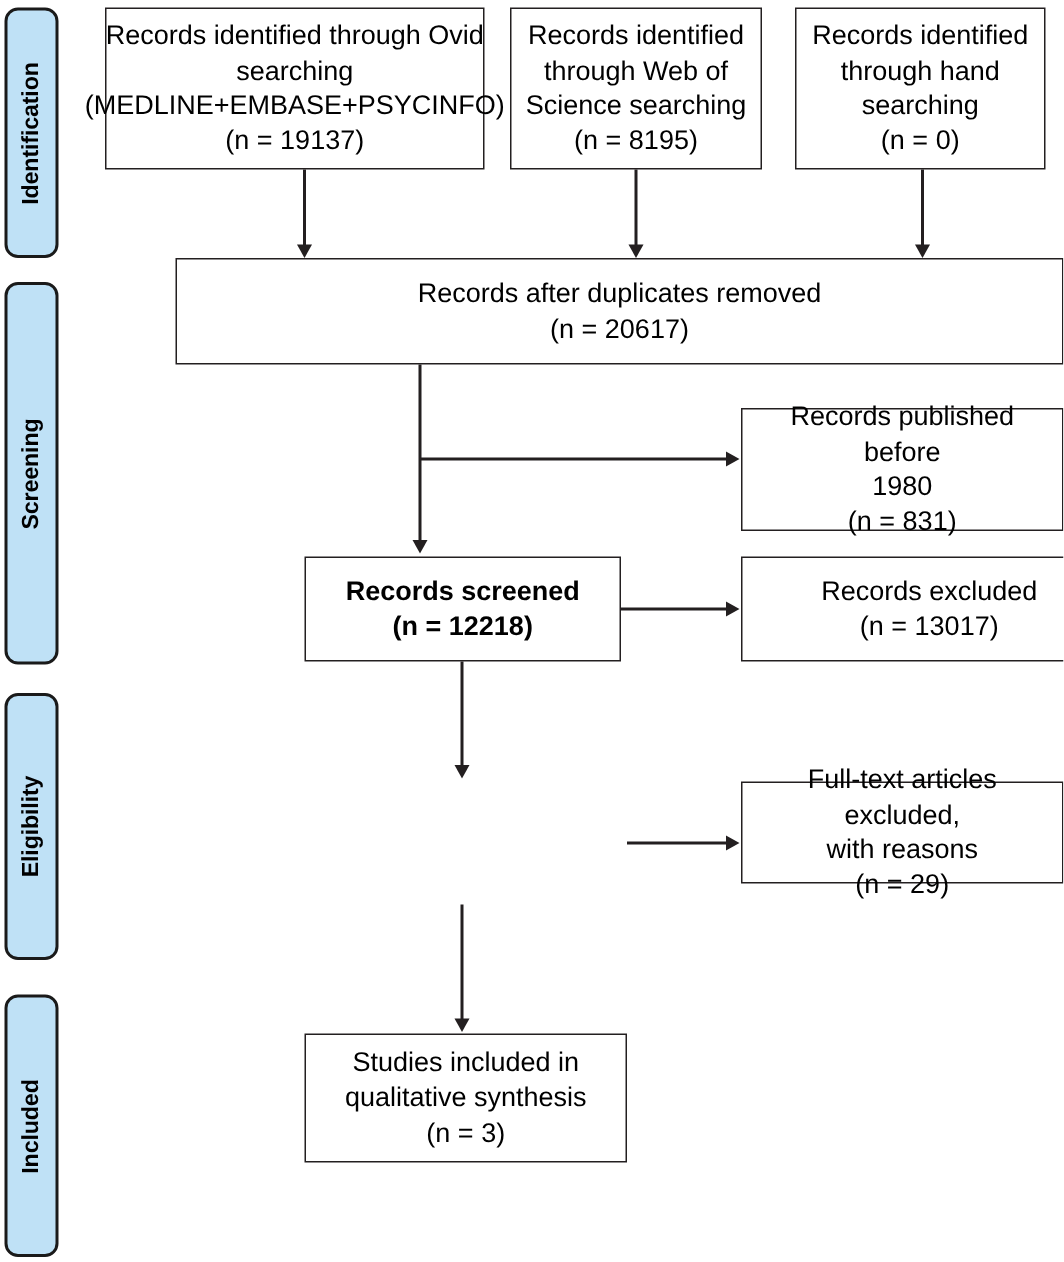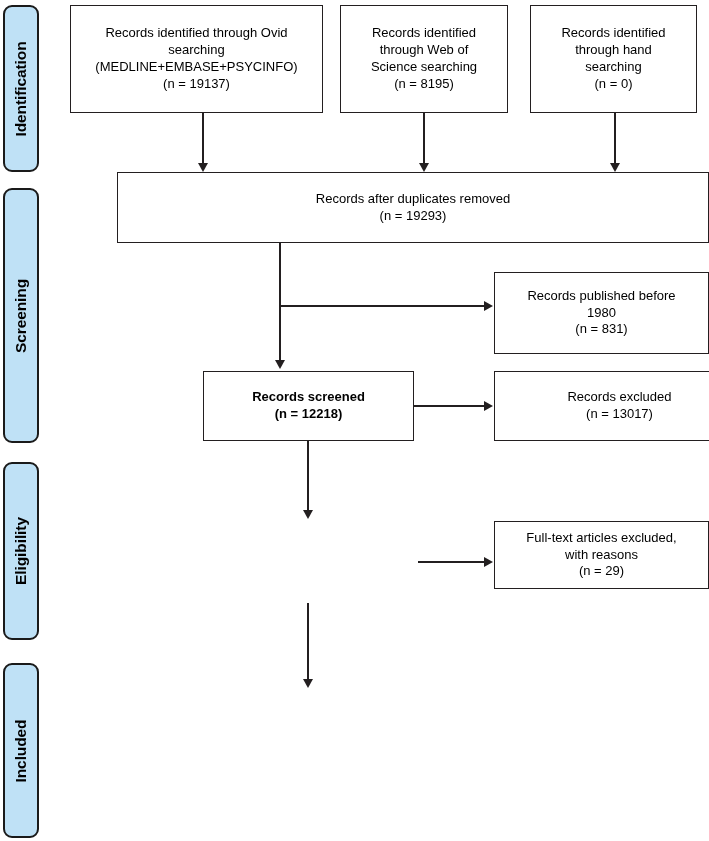--- a/index.html
+++ b/index.html
@@ -47,21 +47,21 @@
     box-sizing: border-box;
     border: 1.6px solid #231f20;
     background: #ffffff;
     display: flex;
     align-items: center;
     justify-content: center;
     text-align: center;
     padding: 2px 6px;
   }
   .node-text {
-    font-size: 13px;
+    font-size: 18px;
     line-height: 1.30;
     color: #000000;
     white-space: pre-line;
   }
 
   
   .vline {
     position: absolute;
     width: 1.7px;
     background: #231f20;
@@ -133,21 +133,21 @@
   <div class="arrow-down" style="left:198px; top:163px;"></div>
 
   <div class="vline" style="left:423px; top:113px; height:51px;"></div>
   <div class="arrow-down" style="left:419px; top:163px;"></div>
 
   <div class="vline" style="left:614px; top:113px; height:51px;"></div>
   <div class="arrow-down" style="left:610px; top:163px;"></div>
 
   <div class="node" style="left:117px; top:172px; width:592px; height:71px;">
     <span class="node-text">Records after duplicates removed
-(n = 19293)</span>
+(n = 20617)</span>
   </div>
 
   <div class="vline" style="left:279px; top:243px; height:118px;"></div>
   <div class="arrow-down" style="left:275px; top:360px;"></div>
 
   <div class="hline" style="left:280px; top:305px; width:205px;"></div>
   <div class="arrow-right" style="left:484px; top:301px;"></div>
 
   <div class="node" style="left:494px; top:272px; width:215px; height:82px;">
     <span class="node-text">Records published before
@@ -177,14 +177,19 @@
 with reasons
 (n = 29)</span>
   </div>
 
   <div class="hline" style="left:418px; top:561px; width:67px;"></div>
   <div class="arrow-right" style="left:484px; top:557px;"></div>
 
   <div class="vline" style="left:307px; top:603px; height:77px;"></div>
   <div class="arrow-down" style="left:303px; top:679px;"></div>
 
+  <div class="node" style="left:203px; top:689px; width:215px; height:86px;">
+    <span class="node-text">Studies included in
+qualitative synthesis
+(n = 3)</span>
+  </div>
 
 </div>
 
 </body></html>

